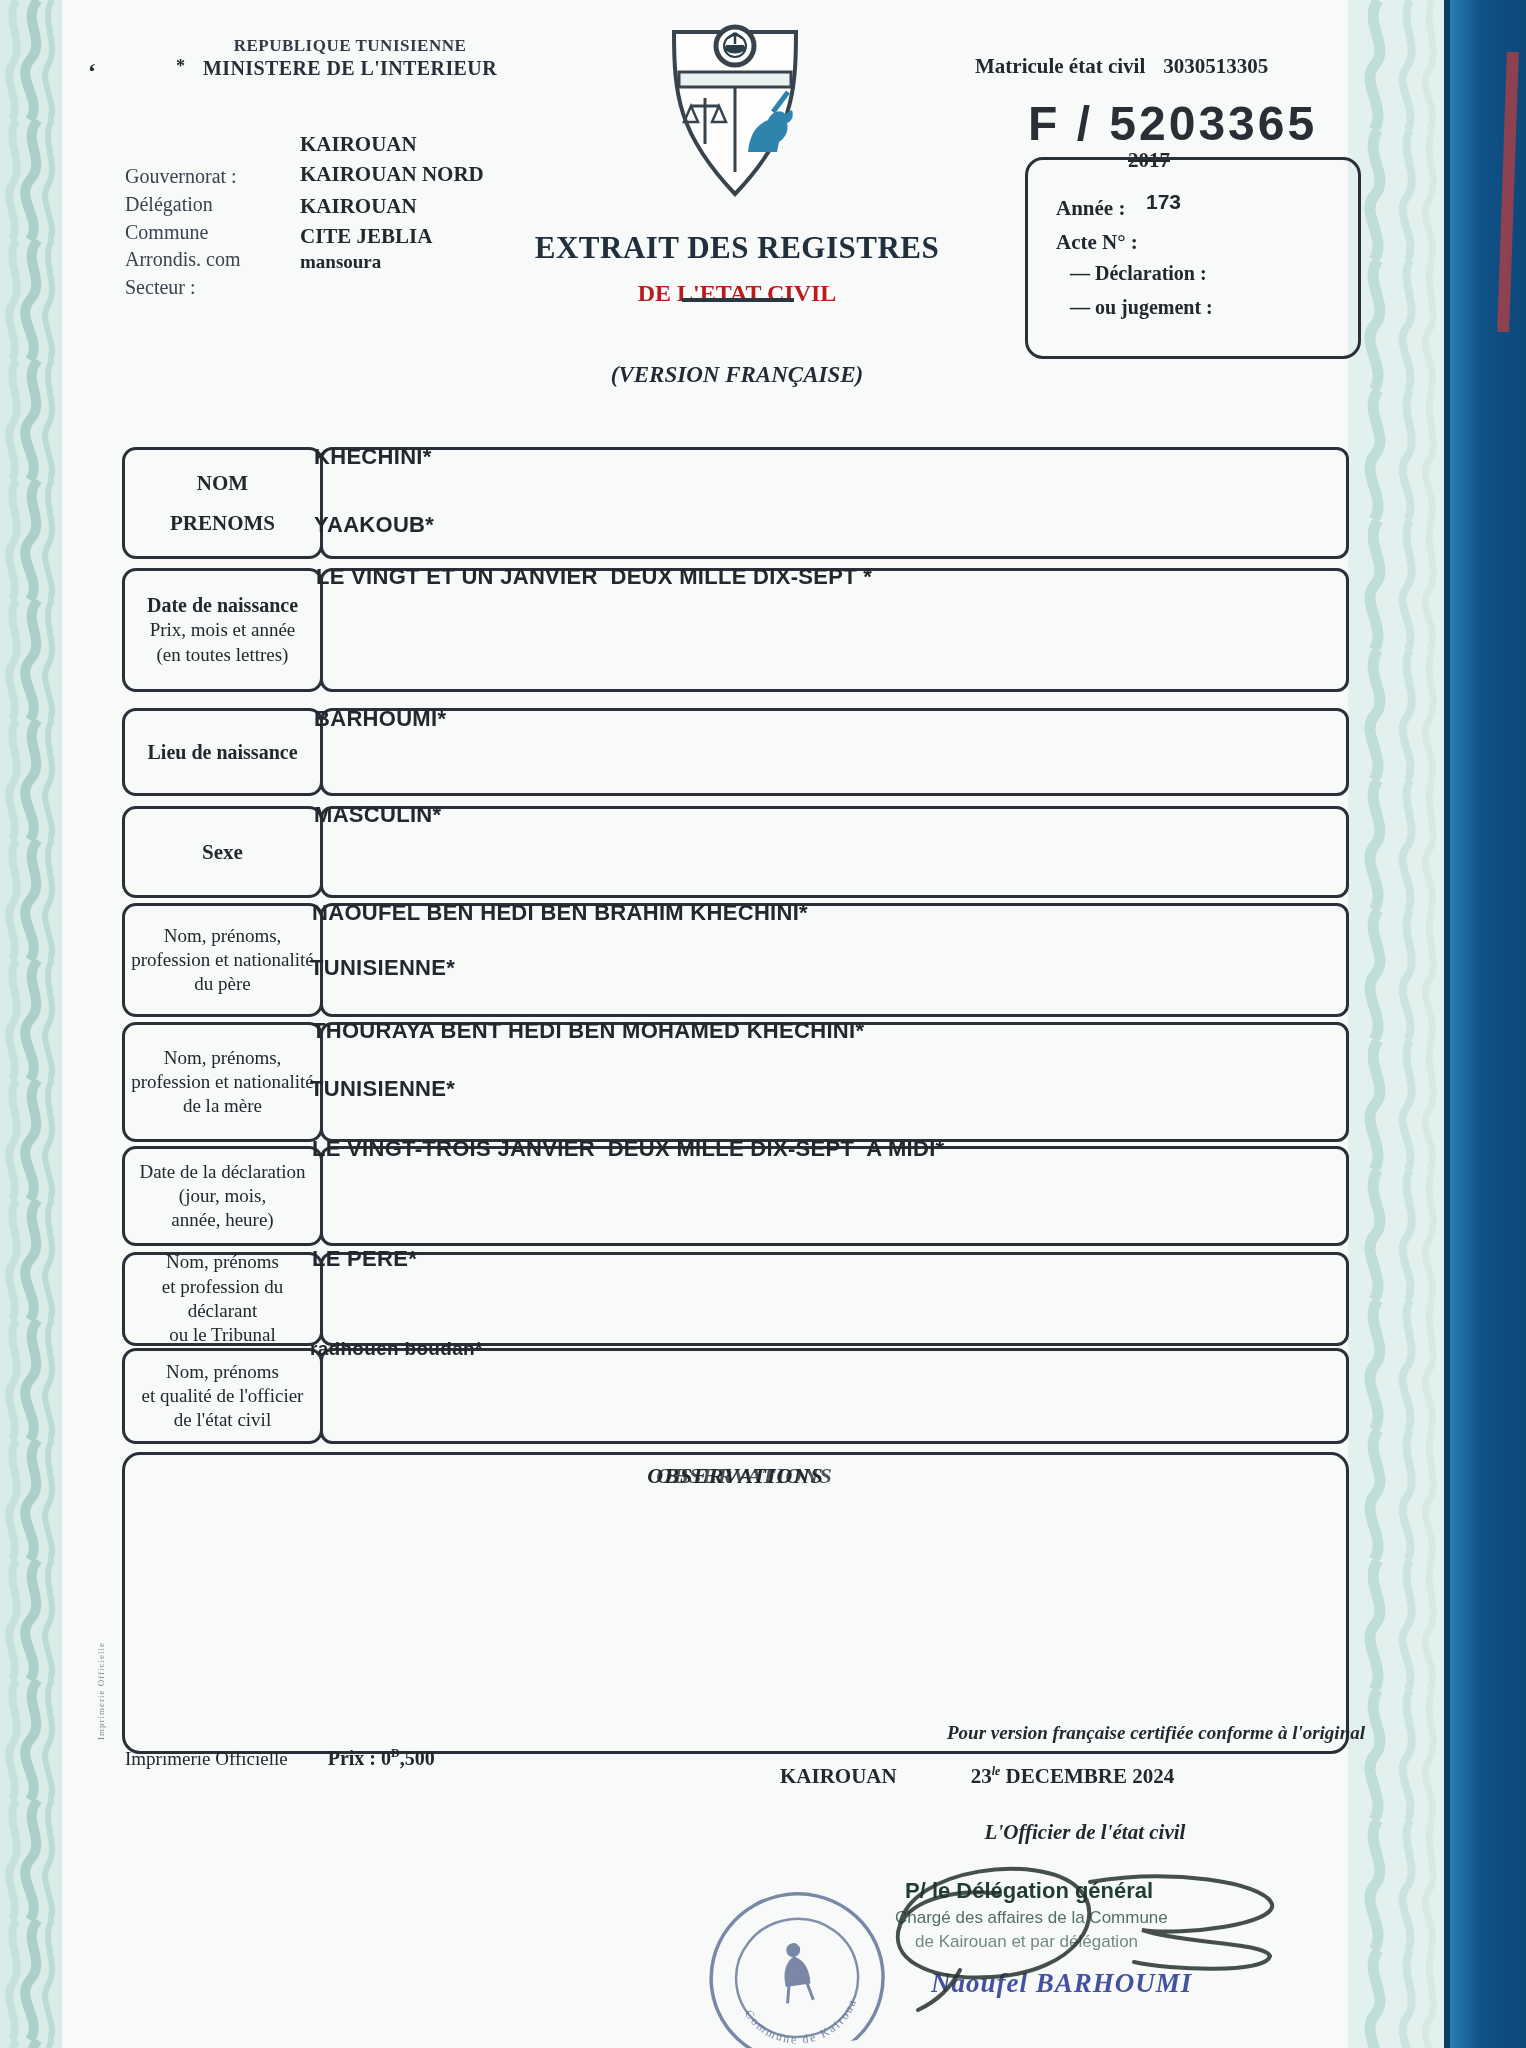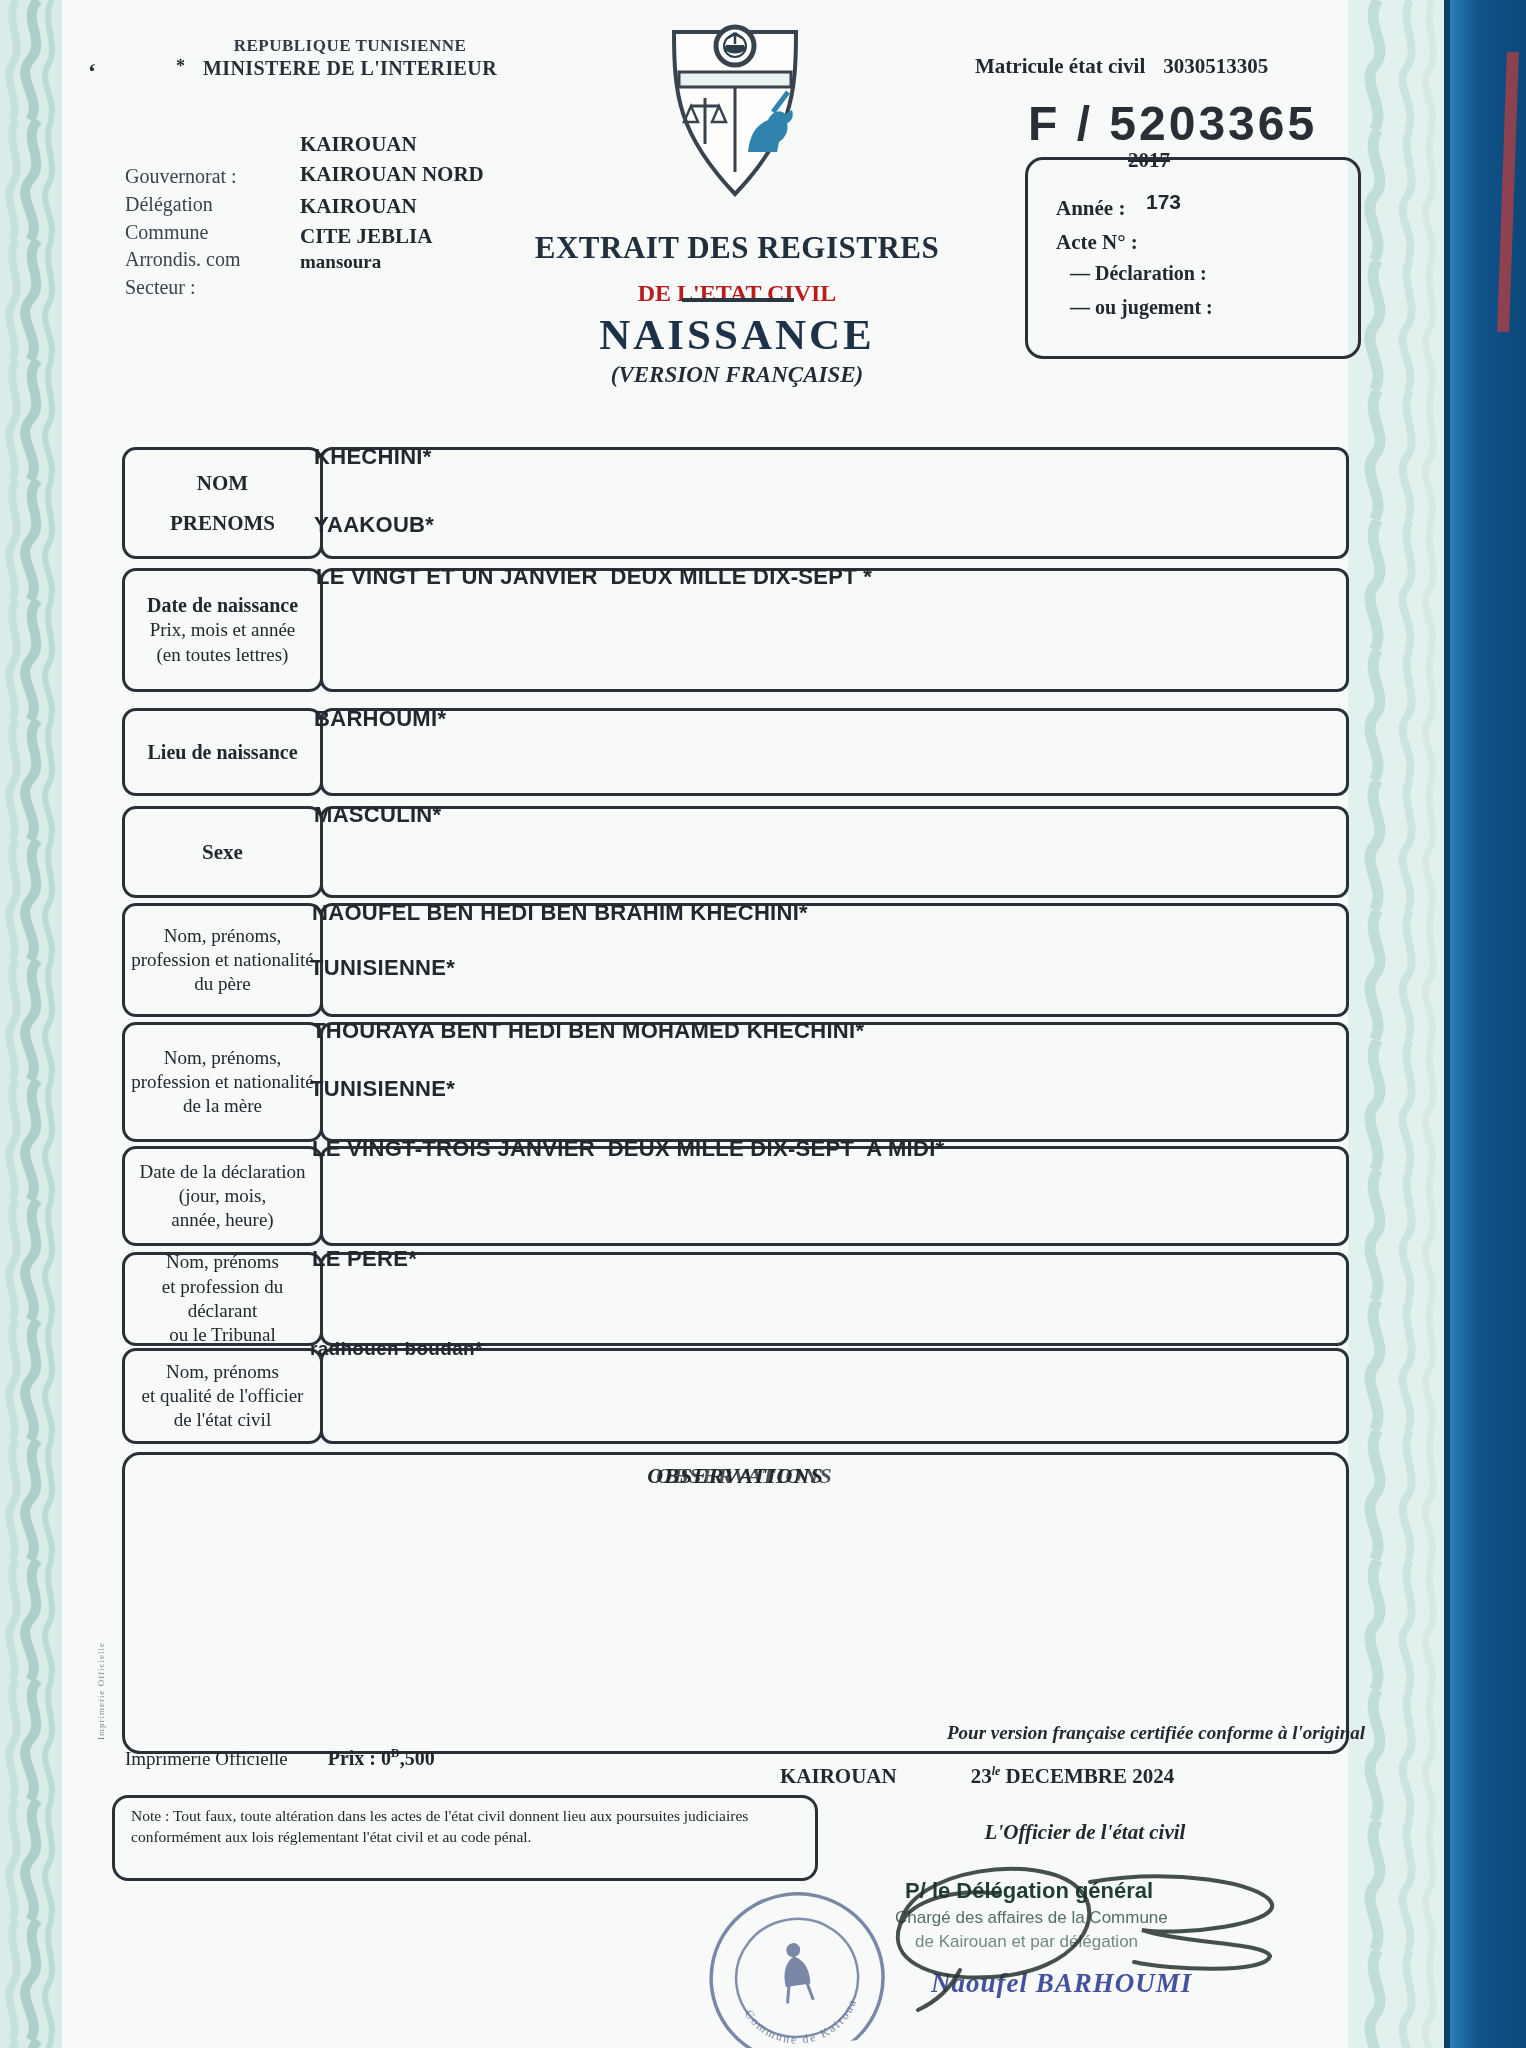--- a/index.html
+++ b/index.html
@@ -81,21 +81,20 @@
     <path d="M75 67 V152" stroke="#39434d" stroke-width="3"></path>
     <path d="M45 78 v46 M31 86 h28" stroke="#39434d" stroke-width="3" fill="none"></path>
     <path d="M31 86 l-7 16 h14 Z M59 86 l-7 16 h14 Z" fill="none" stroke="#39434d" stroke-width="2.5"></path>
     <path d="M88 132 c2 -20 10 -28 20 -32 c4 -9 13 -11 17 -6 l7 -4 c2 6 0 11 -5 13 c2 8 -2 15 -8 19 l-2 10 Z" fill="#2f84ad"></path>
     <path d="M113 92 l15 -20" stroke="#2f84ad" stroke-width="5"></path>
   </svg>
 
   <div class="abs serifb center" style="left:512px;top:230px;width:450px;font-size:31px;letter-spacing:.5px;color:#22303e;">EXTRAIT DES REGISTRES</div>
   <div class="abs serifb center" style="left:512px;top:280px;width:450px;font-size:24px;color:#b91c1c;">DE L'ETAT CIVIL</div>
   <div class="abs" style="left:682px;top:298px;width:112px;height:4px;background:#2a3743;"></div>
-  <div class="abs serifb center" style="left:512px;top:310px;width:450px;font-size:43px;letter-spacing:3px;color:#1d3249;">NAISSANCE</div>
   <div class="abs serifb center" style="left:512px;top:362px;width:450px;font-size:23px;font-style:italic;color:#232b36;">(VERSION FRANÇAISE)</div>
 
   <div class="abs" style="left:975px;top:54px;width:400px;">
     <span class="serifb" style="font-size:21px;">Matricule état civil</span>
     <span class="serifb" style="font-size:21px;margin-left:14px;">3030513305</span>
   </div>
   <div class="abs" style="left:1028px;top:96px;font-family:'Liberation Sans',sans-serif;font-weight:600;font-size:48px;
               letter-spacing:3px;color:#2a2f36;">F / 5203365</div>
   <div class="abs serifb" style="left:1128px;top:148px;font-size:21px;text-decoration:line-through;text-decoration-thickness:2px;">2017</div>
 
@@ -213,24 +212,20 @@
 
   <div class="abs" style="left:780px;top:1764px;width:560px;">
     <span class="serifb" style="font-size:21px;">KAIROUAN</span>
     <span class="serifb" style="font-size:21px;margin-left:70px;">
       <span>23</span><sup style="font-size:12px;font-style:italic;">le</sup><span> DECEMBRE 2024</span>
     </span>
   </div>
 
   <div class="abs serifb" style="left:905px;top:1820px;width:360px;text-align:center;font-style:italic;font-size:21px;">L'Officier de l'état civil</div>
 
-  <div class="abs" style="left:112px;top:1795px;width:706px;height:86px;border:3px solid #2a3038;border-radius:16px;
-              padding:8px 16px;box-sizing:border-box;">
-    <span style="font-size:15.5px;line-height:1.35;">Note : Tout faux, toute altération dans les actes de l'état civil donnent lieu aux poursuites judiciaires conformément aux lois réglementant l'état civil et au code pénal.</span>
-  </div>
 
   <svg class="abs" style="left:690px;top:1878px;transform:rotate(-8deg);" width="210" height="170" viewBox="0 0 210 170">
     <ellipse cx="105" cy="100" rx="86" ry="84" fill="none" stroke="#5a6b92" stroke-width="3.5" opacity=".8"></ellipse>
     <ellipse cx="105" cy="100" rx="61" ry="59" fill="none" stroke="#5a6b92" stroke-width="2.5" opacity=".75"></ellipse>
     <circle cx="105" cy="72" r="7" fill="#5a6b92" opacity=".8"></circle>
     <path d="M105 80 c-8 4 -12 14 -11 26 h22 c1 -12 -3 -22 -11 -26 Z M96 106 l-4 18 M114 106 l4 18" fill="#5a6b92" stroke="#5a6b92" stroke-width="3" opacity=".8"></path>
     <defs>
         <path id="stampArc" d="M 48 128 A 62 62 0 0 0 162 128"></path>
       </defs>
     <text font-size="12" letter-spacing="2" fill="#5a6b92" opacity=".8" font-family="Liberation Serif, serif">

